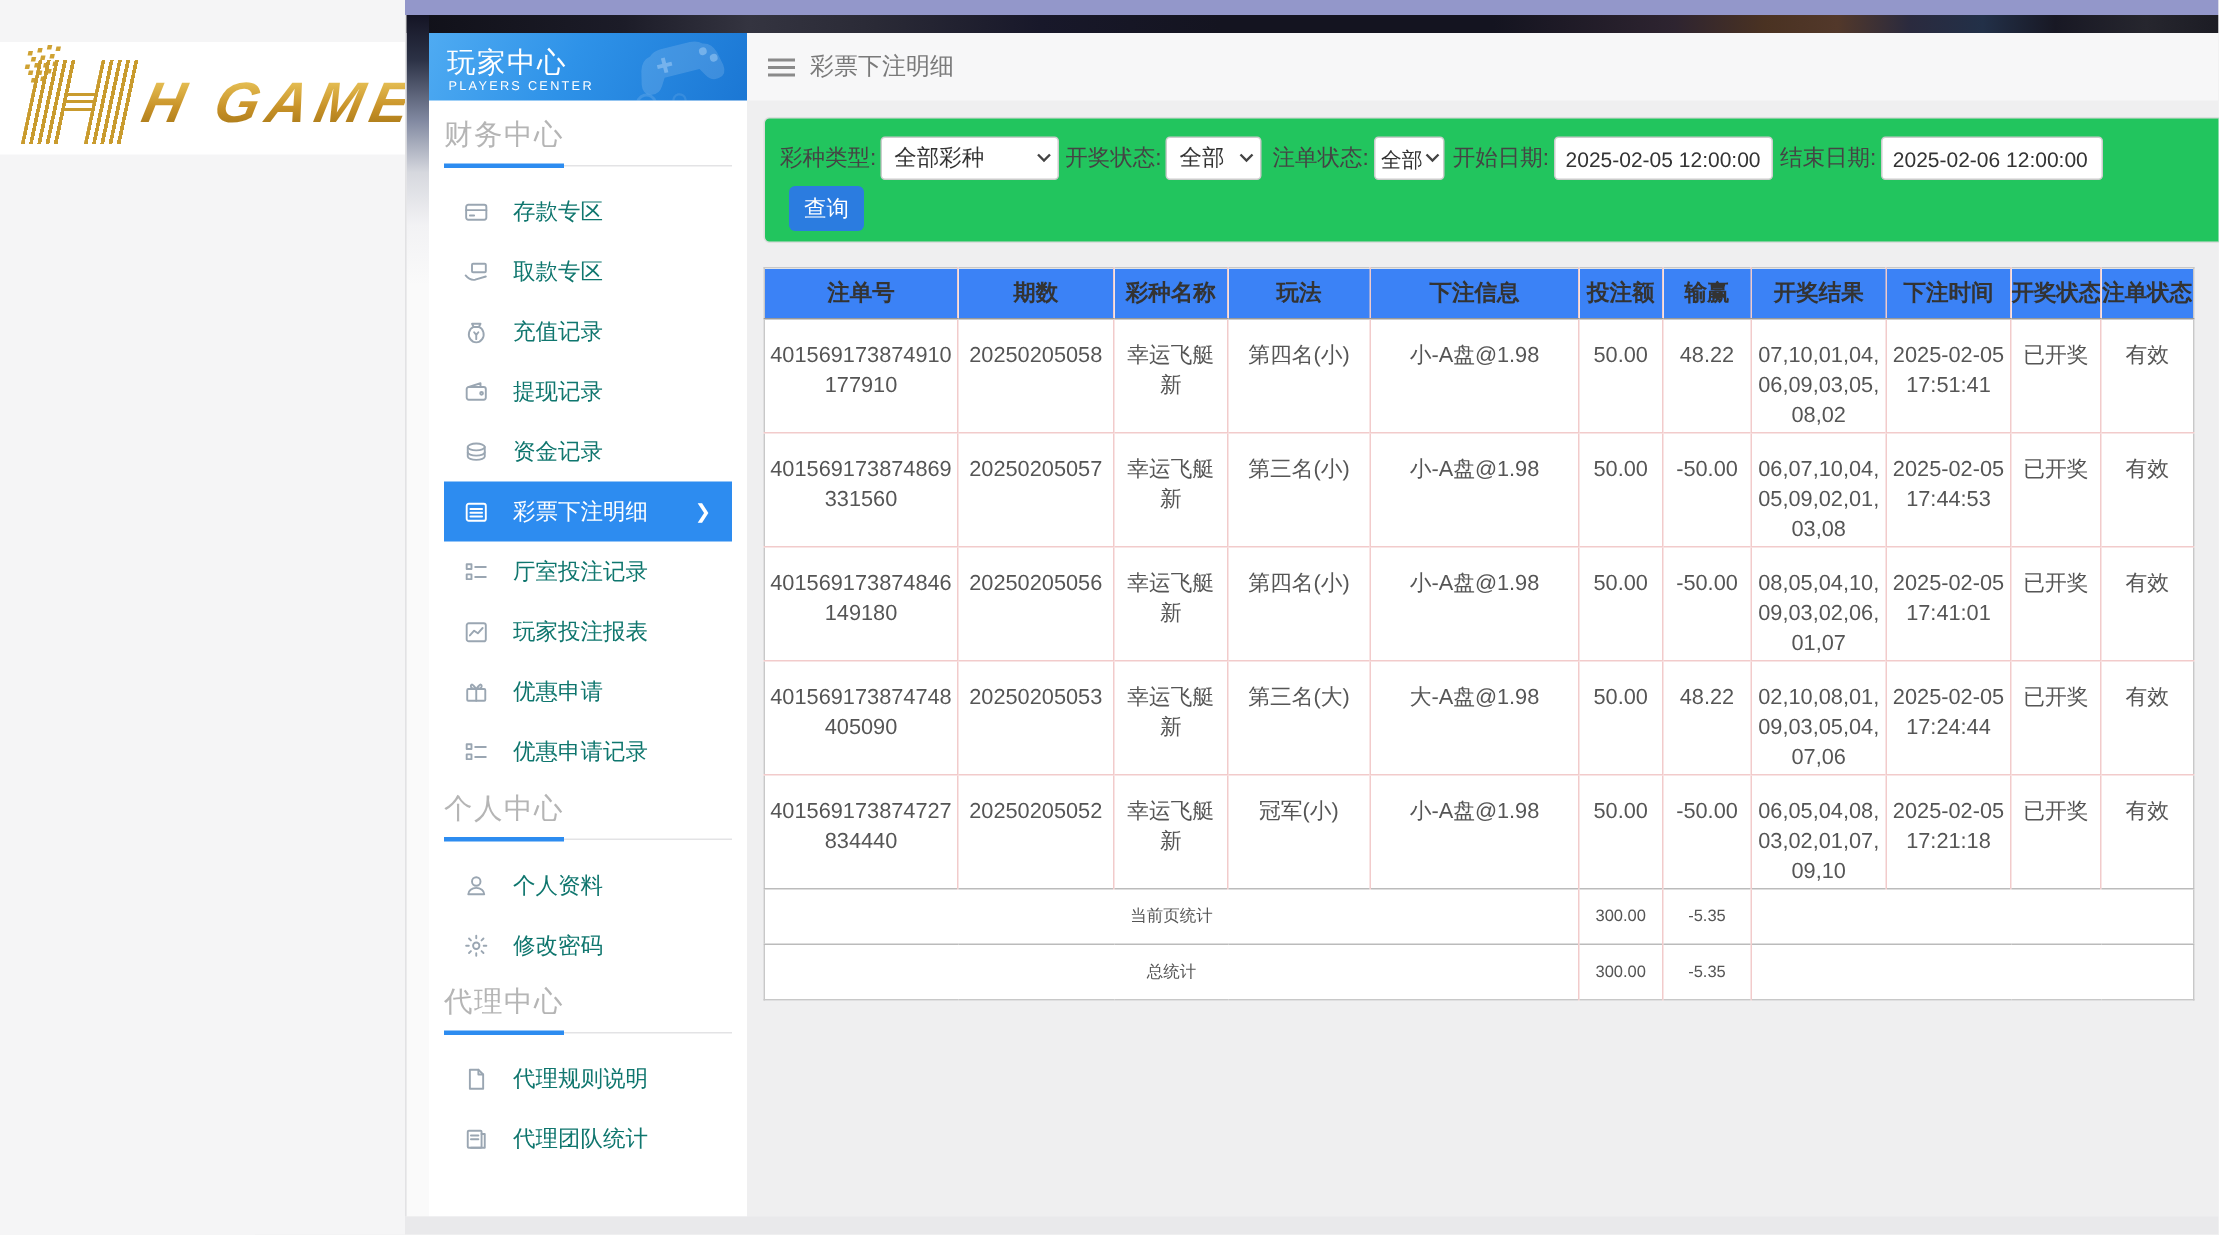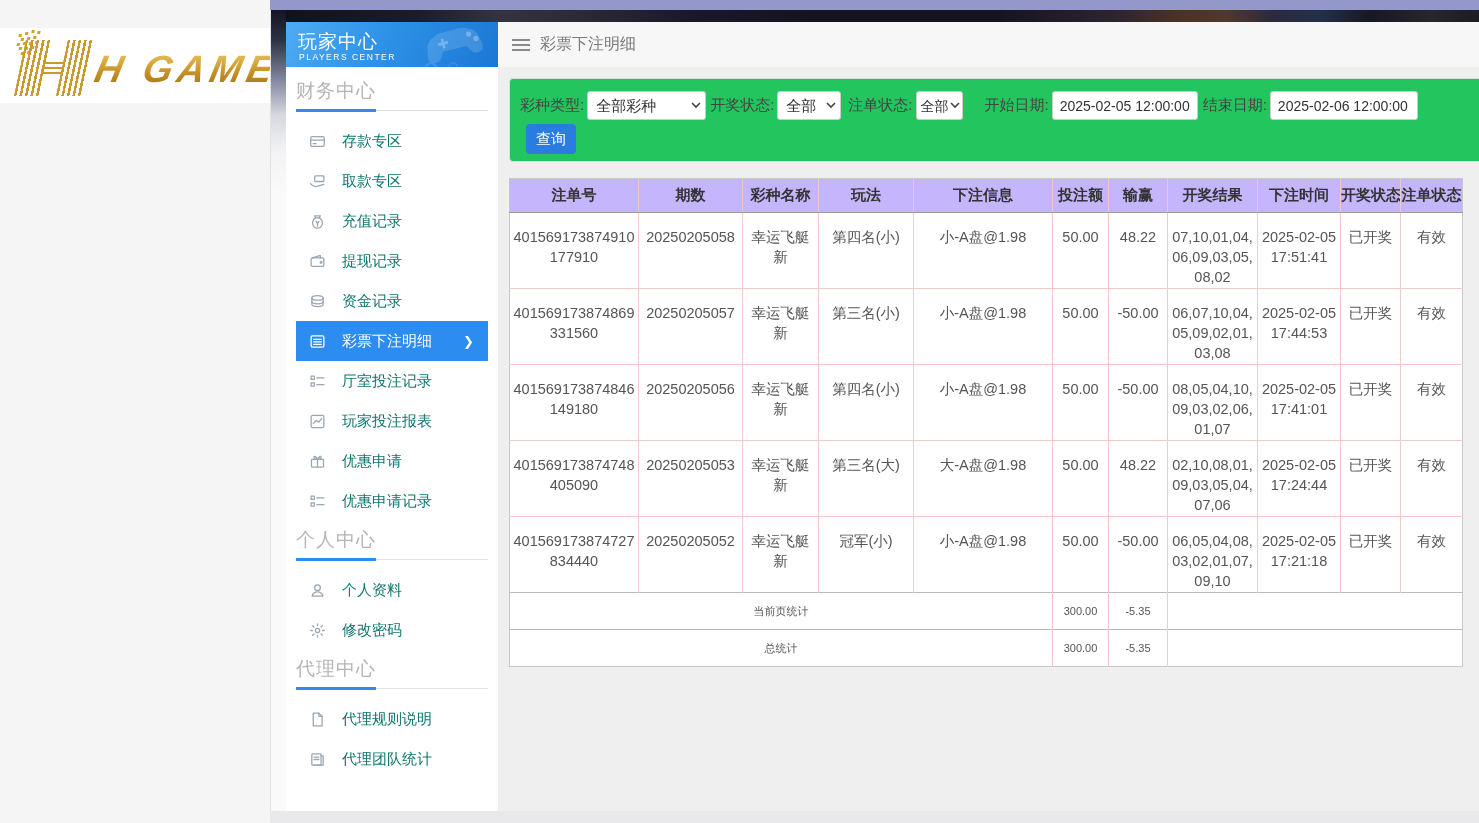--- a/index.html
+++ b/index.html
@@ -48,21 +48,21 @@
 #filter-panel{position:absolute;left:239px;top:78px;width:1020px;height:84px;background:#22c55e;border:1px solid #ddd;border-radius:4px;}
 .filter-row{position:absolute;left:0;top:12px;right:0;height:29px;display:flex;align-items:center;font-size:15px;color:#444;}
 .flabel{flex:none;}
 .selwrap{position:relative;flex:none;height:29px;}
 .selwrap select{width:100%;height:29px;border:1px solid #ccc;border-radius:3px;background:#fff;font-size:15px;color:#333;padding:0 18px 0 8px;-webkit-appearance:none;appearance:none;font-family:inherit;}
 .selwrap svg{position:absolute;right:5px;top:10px;pointer-events:none;}
 .date-input{height:29px;border:1px solid #ccc;border-radius:3px;font-size:14px;color:#333;padding:0 7px;font-family:inherit;width:146px;}
 #search-btn{position:absolute;left:16px;top:45px;width:50px;height:30px;background:#2b7ce0;color:#fff;font-size:15px;border:none;border-radius:4px;cursor:pointer;font-family:inherit;}
 
 #bet-table{position:absolute;left:239px;top:178px;border-collapse:collapse;table-layout:fixed;width:953px;background:#fff;border:1px solid #c8c8c8;}
-#bet-table th{height:34px;background:#c4b5fd;color:#333;font-weight:bold;font-size:15px;border-bottom:1px solid #999;border-left:1px solid #f0caca;padding:0;white-space:nowrap;overflow:hidden;}
+#bet-table th{height:34px;background:#3b82f6;color:#333;font-weight:bold;font-size:15px;border-bottom:1px solid #999;border-left:1px solid #f0caca;padding:0;white-space:nowrap;overflow:hidden;}
 #bet-table th:first-child{border-left:none;}
 #bet-table td{vertical-align:top;padding:14px 2px 0;font-size:14.5px;color:#555;text-align:center;line-height:20px;border-left:1px solid #f2cbcb;word-break:break-all;}
 #bet-table td:first-child{border-left:none;}
 #bet-table tr.data{height:76px;}
 #bet-table tr.data + tr.data td{border-top:1px solid #f2cbcb;}
 #bet-table tr.summary td{border-top:1px solid #bbb;padding:0 2px;vertical-align:middle;height:37px;font-size:11px;}
 
 #footer-panel{position:absolute;left:239px;top:759px;width:948px;height:47px;background:#fff;border:1px solid #ddd;border-radius:4px;display:flex;align-items:center;font-size:15px;}
 #page-size{margin-left:14px;color:#555;}
 #pagination{margin-left:auto;margin-right:16px;display:flex;align-items:center;gap:8px;color:#555;}
@@ -294,21 +294,21 @@
             <polyline points="1,2 5,6 9,2" fill="none" stroke="#444" stroke-width="1.6"></polyline>
           </svg>
       </span>
       <span class="flabel" style="margin-left:7px">注单状态:</span>
       <span class="selwrap" style="width:47px;margin-left:3px">
         <select style="padding:0 12px 0 4px;font-size:14px"><option>全部</option></select>
         <svg width="10" height="8" viewBox="0 0 10 8" style="right:3px">
             <polyline points="1,2 5,6 9,2" fill="none" stroke="#444" stroke-width="1.6"></polyline>
           </svg>
       </span>
-      <span class="flabel" style="margin-left:22px">开始日期:</span>
+      <span class="flabel" style="margin-left:6px">开始日期:</span>
       <input class="date-input" style="margin-left: 3px;" value="2025-02-05 12:00:00">
       <span class="flabel" style="margin-left:5px">结束日期:</span>
       <input class="date-input" style="margin-left: 3px; width: 148px;" value="2025-02-06 12:00:00">
     </div>
     <button id="search-btn">查询</button>
   </div>
 
   <table id="bet-table">
     <colgroup id="bt-cols">
         <col style="width: 129px;">

